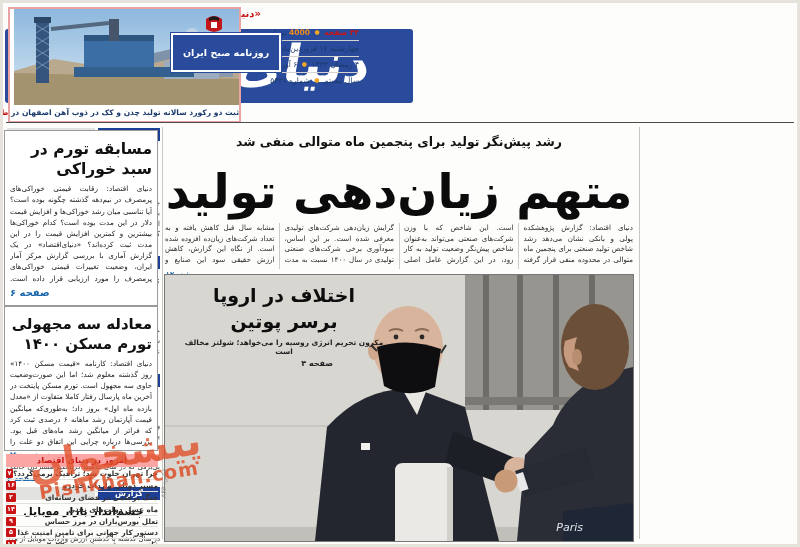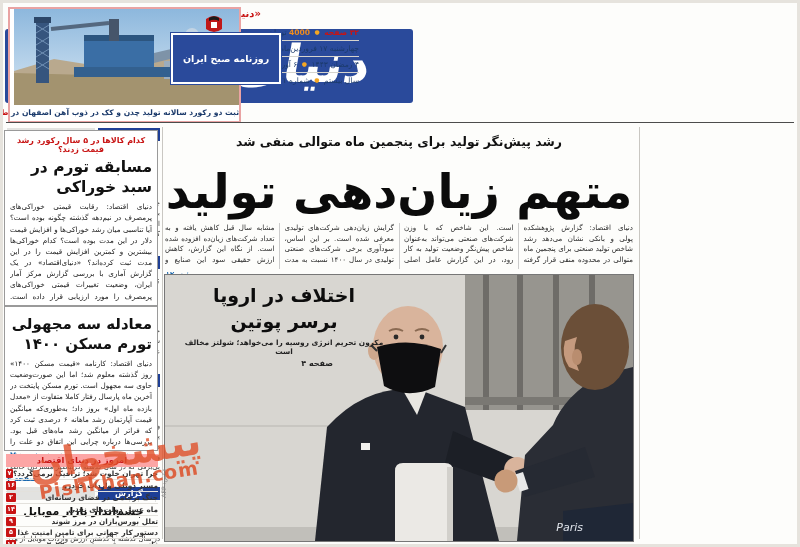--- a/index.html
+++ b/index.html
@@ -6,21 +6,21 @@
   .page{position:relative;width:794px;height:541px;border:3px solid #e6e3dd;background:#fdfdfb;
         font-family:"DejaVu Sans",sans-serif;direction:rtl;overflow:hidden;margin:0 auto;}
   
   .tagline{position:absolute;top:5px;left:8px;width:258px;text-align:center;
            color:#c81414;font-size:10px;font-weight:bold;direction:rtl;}
   .masthead{position:absolute;top:26px;left:2px;width:408px;height:74px;background:#2a4a9b;
             border-radius:3px;display:flex;align-items:center;justify-content:center;}
   .masthead-title{color:#fff;font-size:52px;font-weight:bold;transform:skewX(-10deg) translateY(-2px);
                   letter-spacing:-2px;white-space:nowrap;}
   .subbox{position:absolute;top:30px;left:168px;background:#2a4a9b;border:2px solid #fff;
-          color:#fff;font-size:9.5px;font-weight:bold;padding:18px 10px;z-index:4;box-shadow:0 0 0 1px #2a4a9b;}
+          color:#fff;font-size:9.5px;font-weight:bold;padding:12px 10px;z-index:4;box-shadow:0 0 0 1px #2a4a9b;}
   .dateblock{position:absolute;top:22px;right:438px;width:110px;font-size:7.6px;color:#1b3a6b;}
   .date-row{padding:3px 0;border-bottom:1px solid #d5d3cd;text-align:right;white-space:nowrap;}
   .date-row:last-child{border-bottom:none;}
   .dr-red{color:#c81414;font-weight:bold;}
   .dr-orange{color:#f08c1e;font-weight:bold;}
   .dot{color:#f5a623;font-size:6px;vertical-align:1px;padding:0 2px;}
   
   .ad{position:absolute;top:4px;right:556px;width:229px;height:112px;border:2px solid #e9a3a3;background:#fff;}
   .ad-photo{position:absolute;inset:0 0 16px 0;overflow:hidden;}
   .ad-caption{position:absolute;left:0;right:0;bottom:0;height:16px;background:#fff;
@@ -247,21 +247,20 @@
     </div>
     <div class="r-title">چشم‌انداز بازار موبایل</div>
     <div class="r-body" style="max-height:44px;">در سال گذشته با گذشتن ارزش واردات موبایل از مرز ۴ میلیارد دلار، رکورد واردات این محصول شکسته شد. با این حال به پیش‌بینی فعالان بازار حتی با فرض تثبیت قیمت ارز، رونق بازار موبایل در ماه‌های پیش‌رو چندان محتمل نیست و تغییر مبنای ارزی در محاسبه عوارض گمرکی به ضرر مصرف‌کننده نهایی تمام شده و به کاهش بیشتر تقاضا منجر می‌شود.</div>
     <div class="r-ref">صفحه ۱۷</div>
 
     <div class="yellow-banner">«ماجرای گران حذف ارز ۴۲۰۰ تومانی» در «دنیای اقتصاد» بخوانید</div>
 
   </div>
 
   <div class="lbox" style="top:127px;height:165px;">
-    <div class="lbox-kicker">کدام کالاها در ۵ سال رکورد رشد قیمت زدند؟</div>
     <div class="lbox-title">مسابقه تورم در سبد خوراکی</div>
     <div class="lbox-body" style="max-height:100px;">دنیای اقتصاد: رقابت قیمتی خوراکی‌های پرمصرف در نیم‌دهه گذشته چگونه بوده است؟ آیا تناسبی میان رشد خوراکی‌ها و افزایش قیمت دلار در این مدت بوده است؟ کدام خوراکی‌ها بیشترین و کمترین افزایش قیمت را در این مدت ثبت کرده‌اند؟ «دنیای‌اقتصاد» در یک گزارش آماری با بررسی گزارش مرکز آمار ایران، وضعیت تغییرات قیمتی خوراکی‌های پرمصرف را مورد ارزیابی قرار داده است. مطابق این ارزیابی‌ها، اکثر خوراکی‌ها نسبت به تورم کل، رشد بیشتری را ثبت کرده‌اند؛ اما عمده آنها نسبت به شاخص دلار، رشد کمتری را ثبت کردند.</div>
     <div class="pref">صفحه ۶</div>
   </div>
 
   <div class="lbox" style="top:303px;height:134px;">
     <div class="lbox-title" style="font-size:15px;">معادله سه مجهولی تورم مسکن ۱۴۰۰</div>
     <div class="lbox-body" style="max-height:88px;">دنیای اقتصاد: کارنامه «قیمت مسکن ۱۴۰۰» روز گذشته معلوم شد؛ اما این صورت‌وضعیت حاوی سه مجهول است. تورم مسکن پایتخت در آخرین ماه پارسال رفتار کاملا متفاوت از «معدل بازده ماه اول» بروز داد؛ به‌طوری‌که میانگین قیمت آپارتمان رشد ماهانه ۶ درصدی ثبت کرد که فراتر از میانگین رشد ماه‌های قبل بود. بررسی‌ها درباره چرایی این اتفاق دو علت را توضیح می‌دهد. تورم سالانه مسکن نیز معمای هزار بازار ملک در سالی که گذشت را توضیح می‌دهد. سال گذشته چهار بازار با کاهش بازدهی روبه‌رو شدند؛ اما مسکن به یک علت جا ماند.</div>
     <div class="pref">صفحه ۷</div>
   </div>
@@ -278,21 +277,21 @@
     </div>
     <div class="today-row">
       <span class="today-title">جنگ برجامی در فضای رسانه‌ای</span>
       <span class="today-badge">۲</span>
     </div>
     <div class="today-row">
       <span class="today-title">ماه عسل دولت‌های نفتی</span>
       <span class="today-badge">۱۴</span>
     </div>
     <div class="today-row">
-      <span class="today-title">تعلل بورس‌بازان در مرز شوند</span>
+      <span class="today-title">تعلل بورس‌بازان در مرز حساس</span>
       <span class="today-badge">۹</span>
     </div>
     <div class="today-row">
       <span class="today-title">دستور کار جهانی برای تامین امنیت غذا</span>
       <span class="today-badge">۵</span>
     </div>
     <div class="today-row">
       <span class="today-title">ژانویه پر سفر در توریسم ۲۰۲۲</span>
       <span class="today-badge">۱۸</span>
     </div>

